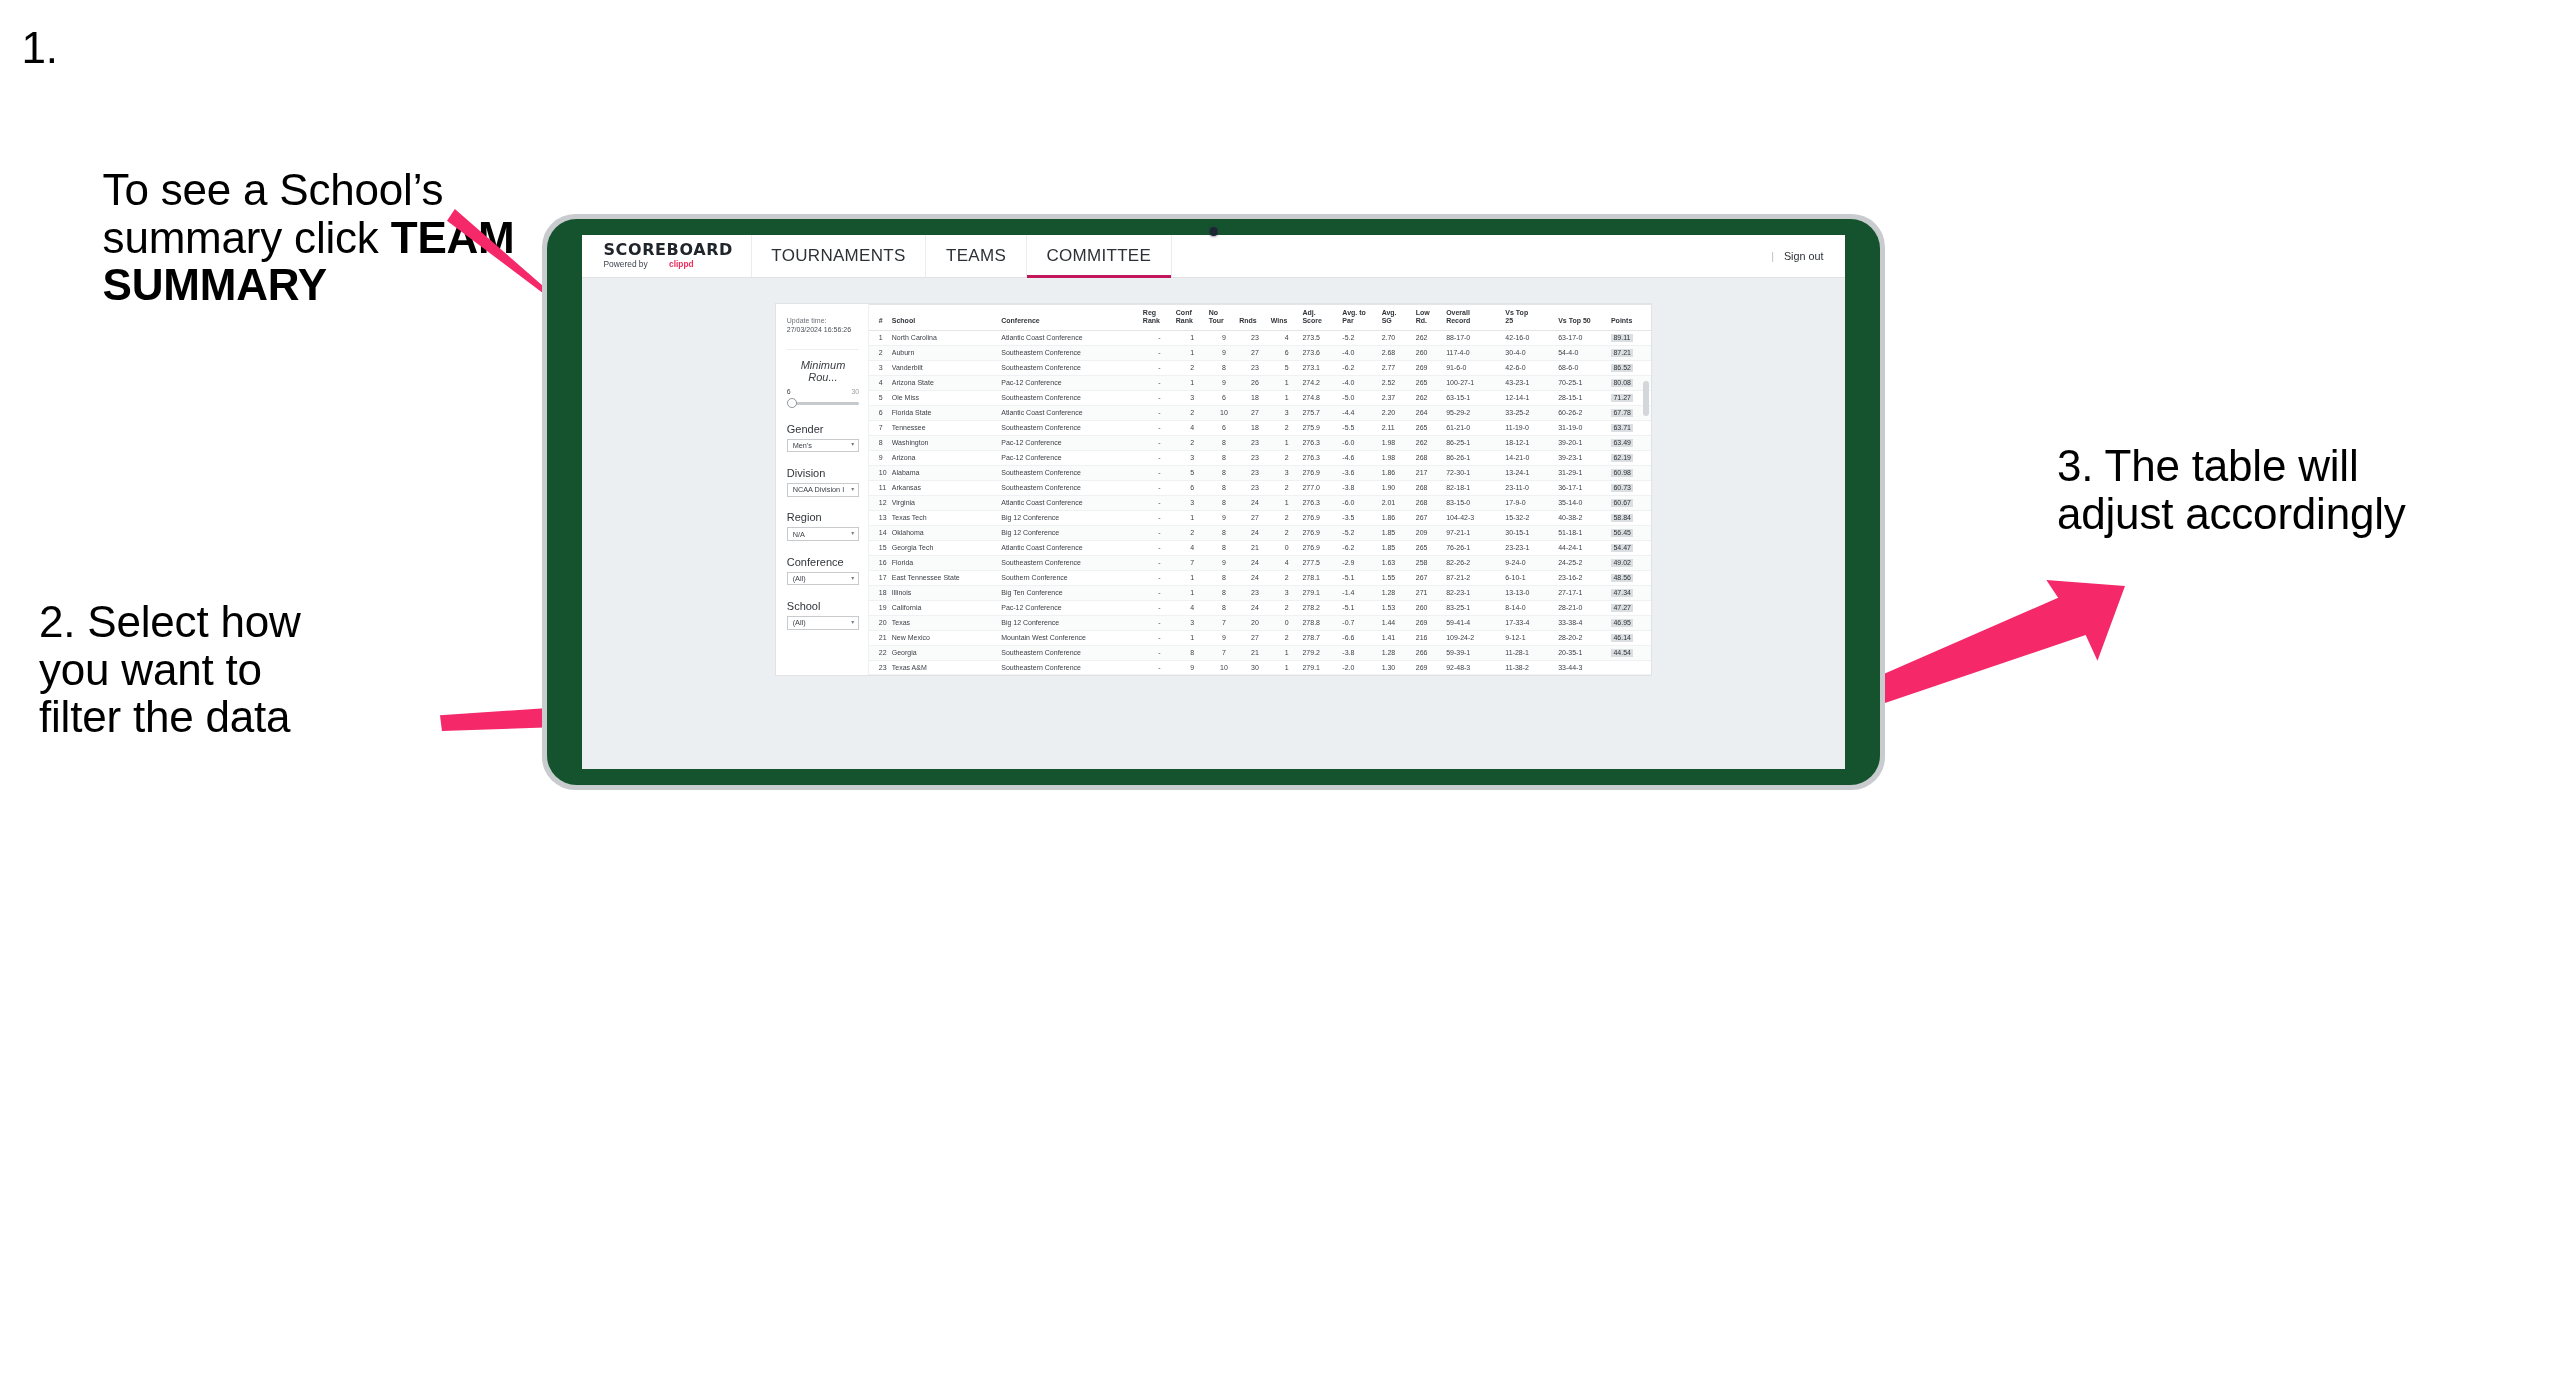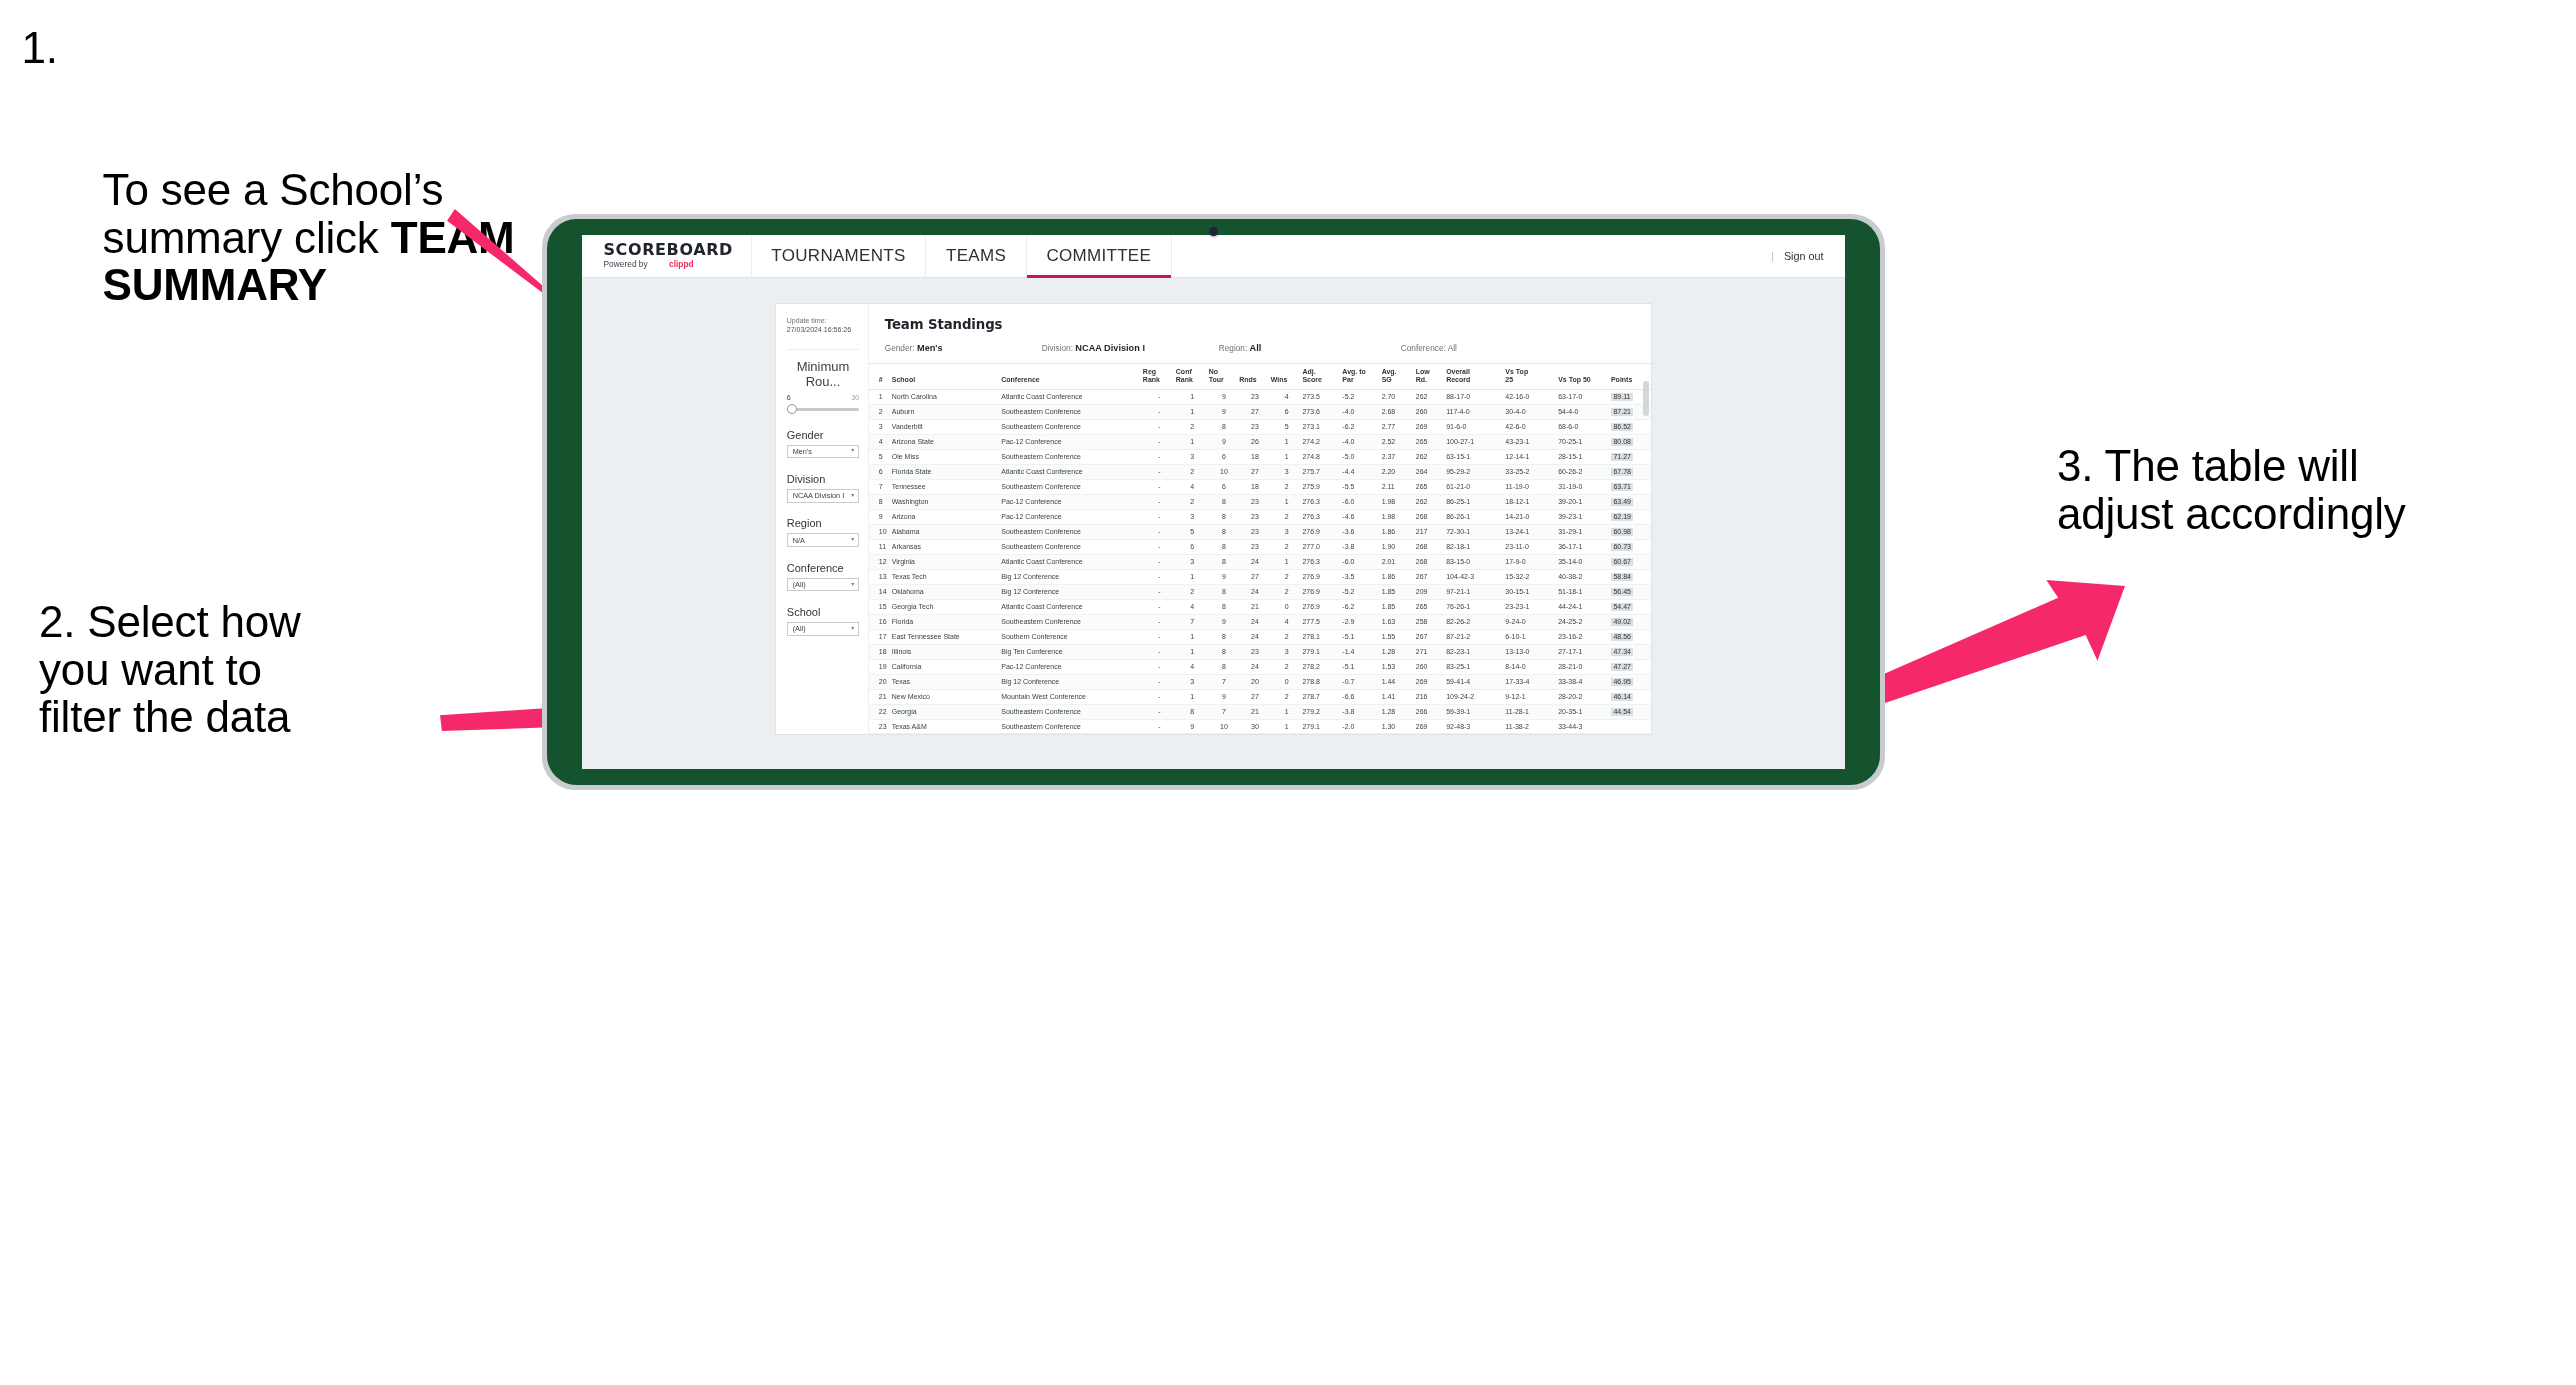--- a/index.html
+++ b/index.html
@@ -146,21 +146,21 @@
   
   .sidebar {
     width: 93px; flex: 0 0 93px;
     background:#fff;
     padding: 11.8px 8.8px 9.8px 10.8px;
     border-right: 1px solid #eef0f1;
   }
   .upd-label { font-size: 7px; color:#6b7076; line-height:1.35; }
   .upd-val  { font-size: 7px; color:#4a4f55; line-height:1.35; }
   .side-rule { border-top:1px solid #eceef0; margin: 13.8px 0 9.8px; }
-  .slider-title { font-size: 13px; color:#3c4147; text-align:center; margin-bottom: 4.9px;}
+  .slider-title { font-size: 11px; color:#3c4147; text-align:center; margin-bottom: 4.9px; font-style: italic;}
   .slider-minmax { display:flex; justify-content:space-between; font-size:7px; margin-bottom:2.9px;}
   .slider-minmax .mn { color:#3c4147; }
   .slider-minmax .mx { color:#9aa0a6; }
   .slider-track { position:relative; height: 9.8px; }
   .slider-track .bar {
     position:absolute; left:5.9px; right:0; top:3.9px; height:2.6px;
     background:#c6cacd; border-radius:2px;
   }
   .slider-track .knob {
     position:absolute; left:0; top:0px; width:9.8px; height:9.8px;
@@ -353,29 +353,20 @@
                 <div class="fgroup">
                   <div class="flabel">School</div>
                   <div class="fselect">
                     <span>(All)</span>
                     <span class="caret">▾</span>
                   </div>
                 </div>
               </div>
 
               <div class="tablepanel">
-                <div class="panel-head">
-                  <div class="panel-title">Team Standings</div>
-                  <div class="filters-row">
-                    <div class="fi fi-gender"><span>Gender: </span><b>Men's</b></div>
-                    <div class="fi fi-div"><span>Division: </span><b>NCAA Division I</b></div>
-                    <div class="fi fi-region"><span>Region: </span><b>All</b></div>
-                    <div class="fi"><span>Conference: </span><span>All</span></div>
-                  </div>
-                </div>
 
                 <table class="standings">
                   <thead>
                     <tr>
                       <th class="c-rank">#</th>
                       <th class="c-school">School</th>
                       <th class="c-conf">Conference</th>
                       <th class="c-reg">Reg<br>Rank</th>
                       <th class="c-cr">Conf<br>Rank</th>
                       <th class="c-nt">No<br>Tour</th>

